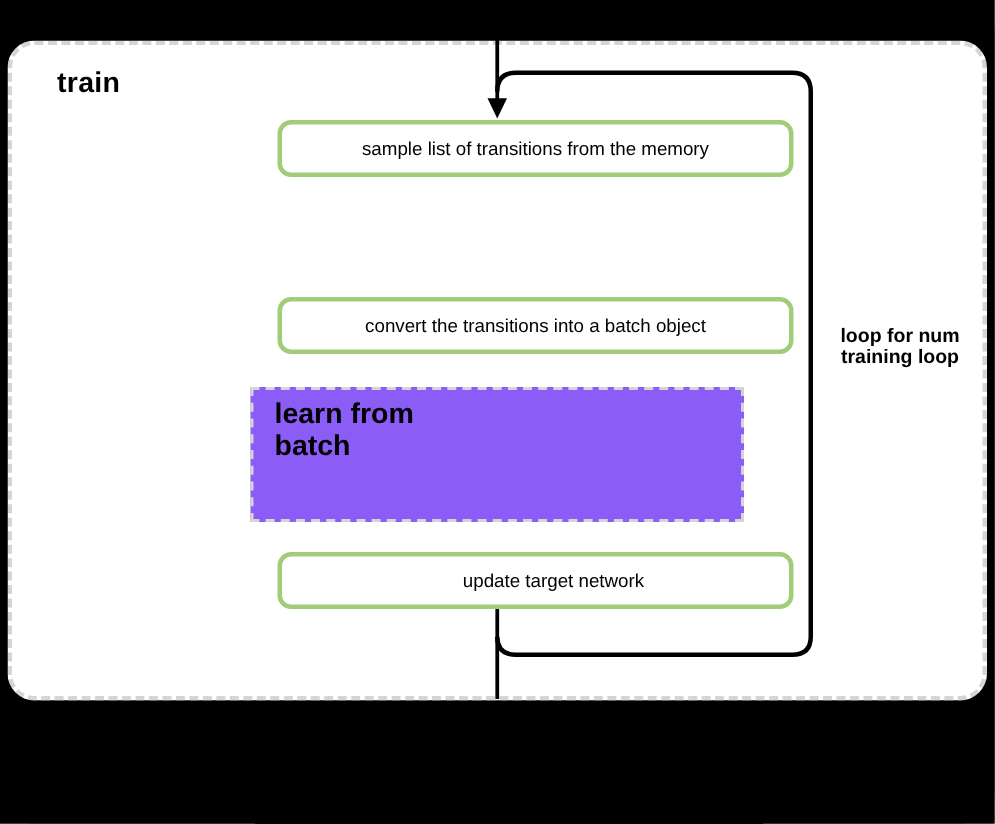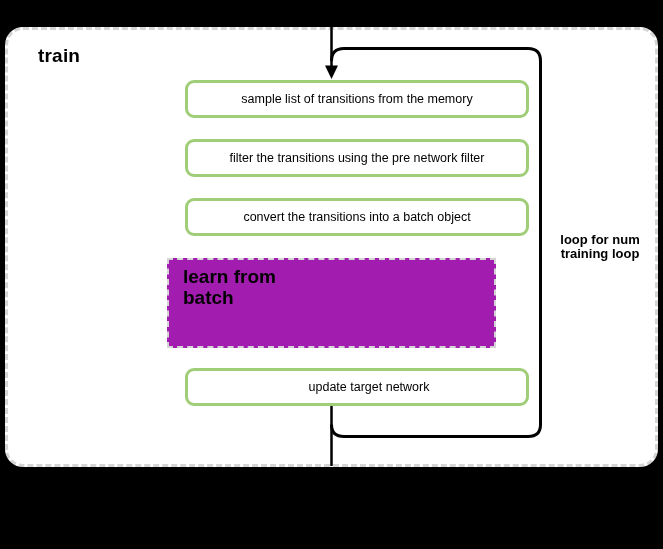--- a/index.html
+++ b/index.html
@@ -63,39 +63,38 @@
   #step-2 { top: 139px; }
   #step-3 { top: 198px; align-items: center; }
   #step-update { top: 368px; padding-left: 24px; }
   #subprocess {
     position: absolute;
     left: 167px;
     top: 258px;
     width: 329px;
     height: 90px;
     box-sizing: border-box;
-    background: #a21caf;
+    background: #8b5cf6;
     border: 2.5px dashed var(--subprocess_border, #d4d4d4);
     padding: 6px 0 0 14px;
     font-size: 19px;
     font-weight: bold;
     line-height: 21px;
     color: var(--text, #000);
   }
   #loop-label {
     position: absolute;
     left: 542px;
     top: 217px;
     width: 116px;
     text-align: center;
     font-size: 13px;
     font-weight: bold;
     line-height: 14px;
     color: var(--text, #000);
-    margin-top: 16px;
   }
 </style>
 </head>
 <body>
 
 <div id="canvas">
 
   <div id="container"></div>
 
   <div id="title">train</div>
@@ -107,23 +106,20 @@
     <line x1="331.5" y1="0" x2="331.5" y2="66" stroke="#000" stroke-width="2.5"></line>
     <polygon points="331.5,79 325,65.5 338,65.5" fill="#000"></polygon>
 
     <line x1="331.5" y1="406" x2="331.5" y2="466" stroke="#000" stroke-width="2.5"></line>
   </svg>
 
   <div class="step" id="step-1">
     <span>sample list of transitions from the memory</span>
   </div>
 
-  <div class="step" id="step-2">
-    <span>filter the transitions using the pre network filter</span>
-  </div>
 
   <div class="step" id="step-3">
     <span>convert the transitions into a batch object</span>
   </div>
 
   <div id="subprocess">
     <div>learn from</div>
     <div>batch</div>
   </div>
 

